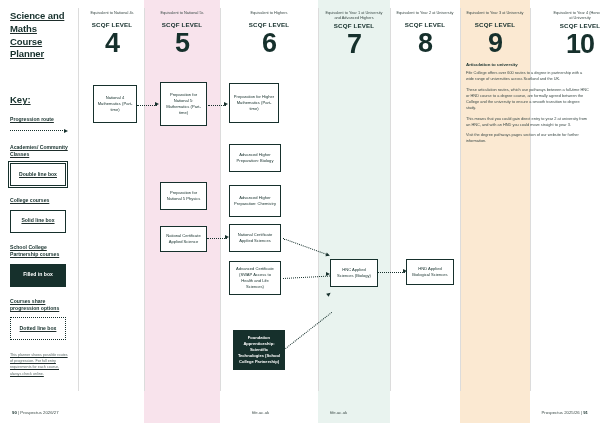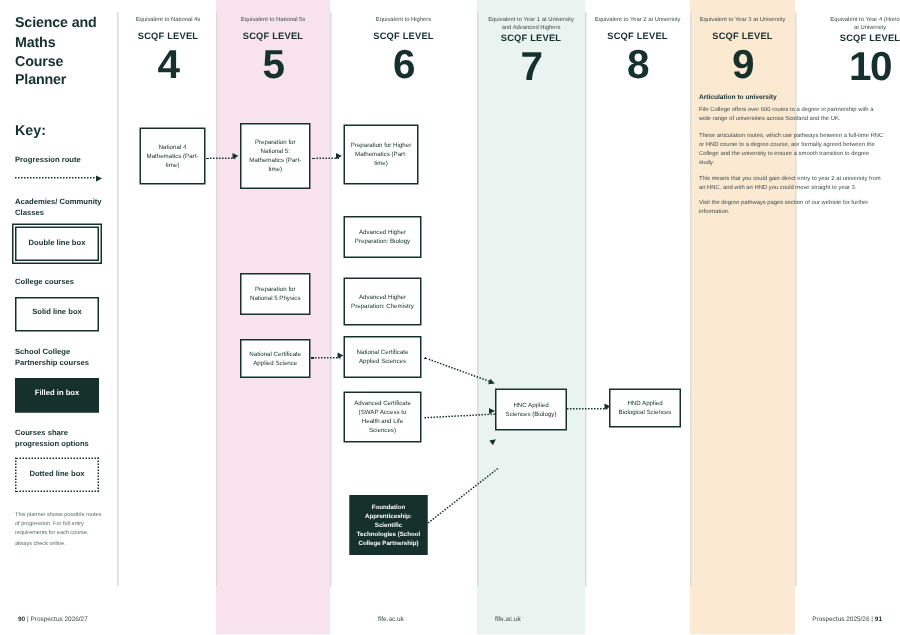--- a/index.html
+++ b/index.html
@@ -18,26 +18,26 @@
 
   
   .band { position: absolute; top: 0; height: 423px; }
   .band-l5  { left: 144px; width: 76px;  background: #f8e3ec; }
   .band-l7  { left: 318px; width: 72px;  background: #e9f3ef; }
   .band-l9  { left: 460px; width: 70px;  background: #fbe9d2; }
 
   .divider { position: absolute; top: 8px; width: 1px; height: 383px; background: #dcdcdc; }
 
   
-  .keypanel { position: absolute; left: 0; top: 0; width: 78px; height: 423px; padding: 10px 8px 0 10px; }
+  .keypanel { position: absolute; left: 0; top: 0; width: 78px; height: 423px; padding: 10px 8px 0 10px; text-decoration: underline; }
   .title {
     font-size: 9.5px; font-weight: bold; line-height: 1.35;
     letter-spacing: -0.1px; color: #16302c;
   }
-  .key-head { margin-top: 21px; font-size: 9.5px; font-weight: bold; color: #16302c; }
+  .key-head { margin-top: 33px; font-size: 9.5px; font-weight: bold; color: #16302c; }
   .key-label { margin-top: 11px; font-size: 5.1px; font-weight: bold; line-height: 1.45; color: #16302c; }
 
   .route-line { margin-top: 5px; display: flex; align-items: center; width: 58px; }
   .route-line .dash { flex: 1; border-top: 1.2px dotted #16302c; }
   .route-line .arrow {
     width: 0; height: 0; margin-left: 1px;
     border-left: 4px solid #16302c;
     border-top: 2.6px solid transparent;
     border-bottom: 2.6px solid transparent;
   }

